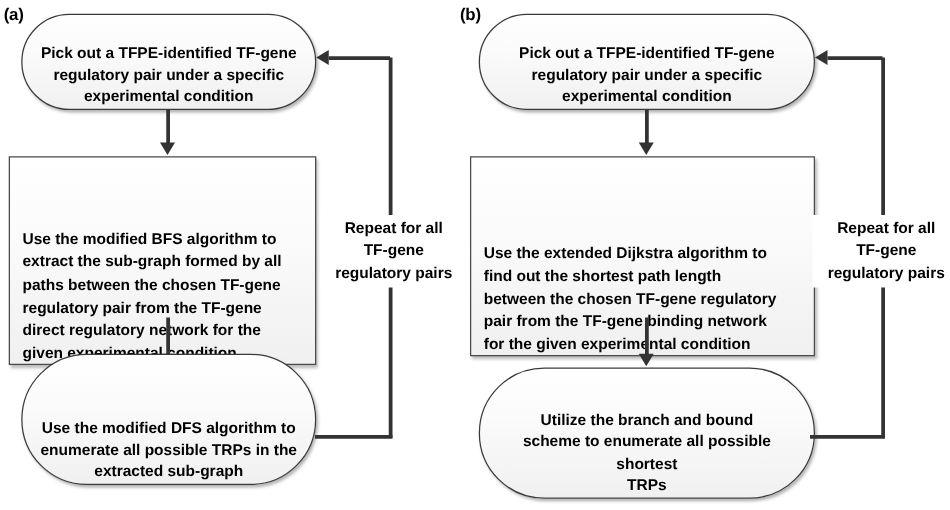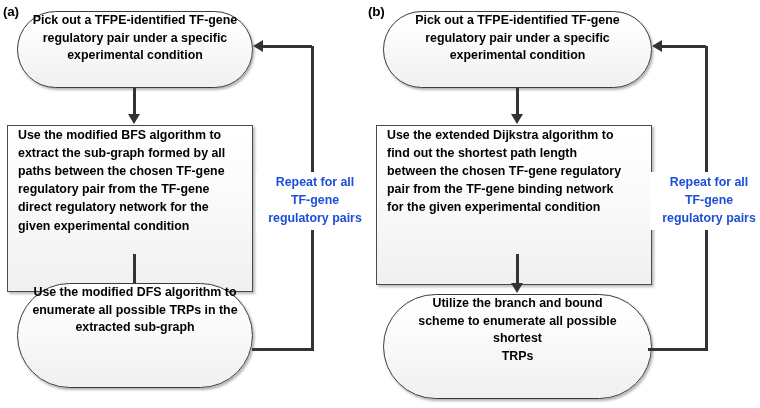--- a/index.html
+++ b/index.html
@@ -34,21 +34,21 @@
     letter-spacing: -0.2px;
     line-height: 1;
     white-space: nowrap;
   }
 
   
   .node {
     position: absolute;
     box-sizing: border-box;
     display: flex;
-    align-items: flex-start;
+    align-items: flex-end;
     justify-content: center;
     text-align: center;
     color: #000000;
     font-weight: bold;
     background: linear-gradient(180deg, #ffffff 0%, #fbfbfb 38%, #f0f0f0 100%);
   }
   .node .node-text {
     display: block;
     padding: 0 12px;
     white-space: pre-line;
@@ -95,21 +95,21 @@
     width: 0;
     height: 0;
     border-top: 6.5px solid transparent;
     border-bottom: 6.5px solid transparent;
     border-right: 10px solid #333333;
   }
   .loop-label {
     position: absolute;
     font-size: 12.4px;
     font-weight: bold;
-    color: #1d4ed8;
+    color: #000000;
     text-align: center;
     line-height: 1.45;
     white-space: pre-line;
     background: #ffffff;
     padding: 2px 3px;
   }
 </style>
 </head>
 <body>
 

